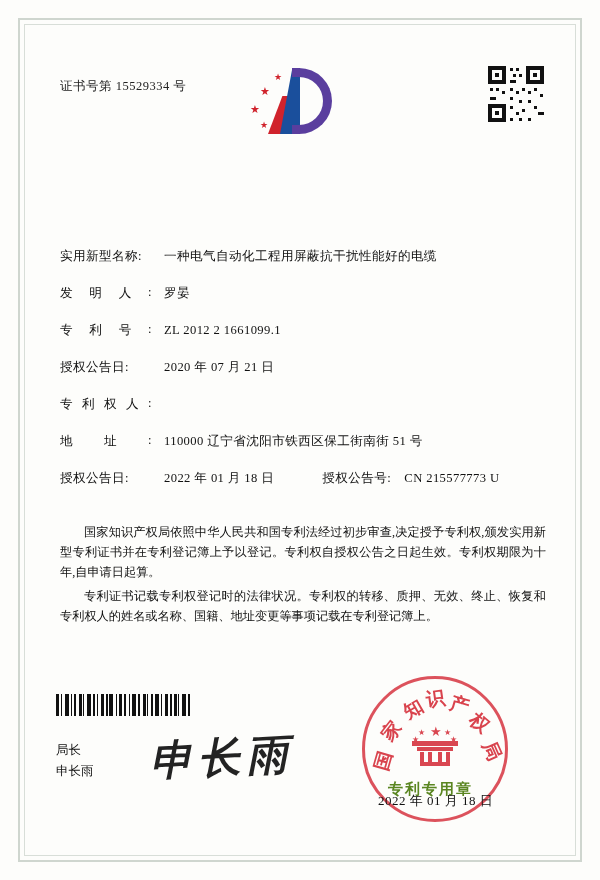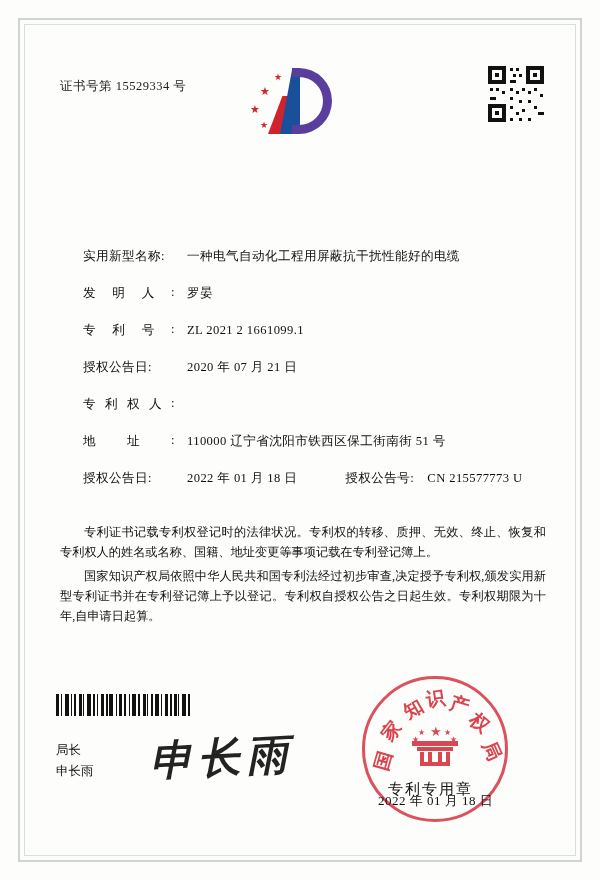--- a/index.html
+++ b/index.html
@@ -133,21 +133,20 @@
     display: flex;
     align-items: baseline;
     margin-bottom: 20px;
     font-size: 12.6px;
     color: #111;
   }
   .field-label {
     width: 92px;
     flex: none;
     letter-spacing: 0.4px;
-    margin-left: 23px;
   }
   .field-label.spread {
     display: flex;
     justify-content: space-between;
   }
   .field-sep {
     width: 12px;
     flex: none;
   }
   .field-value {
@@ -304,23 +303,23 @@
     position: absolute;
     color: #d6343f;
     font-size: 19px;
     font-weight: bold;
     font-family: "Liberation Serif", "DejaVu Serif", serif;
     transform-origin: center center;
     opacity: 0.92;
   }
   .seal .bottom-char {
     position: absolute;
-    color: #000000;
+    color: #4d7c0f;
     font-size: 17px;
-    font-weight: normal;
+    font-weight: bold;
     opacity: 0.92;
   }
 
   .seal-date {
     position: absolute;
     left: 378px;
     top: 792px;
     font-size: 13px;
     color: #111;
     letter-spacing: 0.5px;
@@ -416,21 +415,21 @@
     </div>
 
     <div class="field-row">
       <span class="field-label spread">
         <span>专</span>
         <span>利</span>
         <span>号</span>
         <span>:</span>
       </span>
       <span class="field-sep"></span>
-      <span class="field-value">ZL 2021 2 1661099.1</span>
+      <span class="field-value">ZL 2012 2 1661099.1</span>
     </div>
 
     <div class="field-row">
       <span class="field-label">授权公告日:</span>
       <span class="field-sep"></span>
       <span class="field-value">2020 年 07 月 21 日</span>
     </div>
 
     <div class="field-row">
       <span class="field-label spread">
@@ -459,22 +458,22 @@
       <span class="field-value">2022 年 01 月 18 日</span>
       <span class="inline-extra">
         <span class="lbl">授权公告号:</span>
         <span class="val">CN 215577773 U</span>
       </span>
     </div>
 
   </div>
 
   <div class="paragraphs">
+    <p>国家知识产权局依照中华人民共和国专利法经过初步审查,决定授予专利权,颁发实用新型专利证书并在专利登记簿上予以登记。专利权自授权公告之日起生效。专利权期限为十年,自申请日起算。</p>
     <p>专利证书记载专利权登记时的法律状况。专利权的转移、质押、无效、终止、恢复和专利权人的姓名或名称、国籍、地址变更等事项记载在专利登记簿上。</p>
-    <p>国家知识产权局依照中华人民共和国专利法经过初步审查,决定授予专利权,颁发实用新型专利证书并在专利登记簿上予以登记。专利权自授权公告之日起生效。专利权期限为十年,自申请日起算。</p>
   </div>
 
   <div class="barcode">
     <i style="width:3px"></i>
       <i style="width:2px;background:transparent"></i>
     <i style="width:1px"></i>
       <i style="width:3px;background:transparent"></i>
     <i style="width:4px"></i>
       <i style="width:2px;background:transparent"></i>
     <i style="width:1px"></i>

